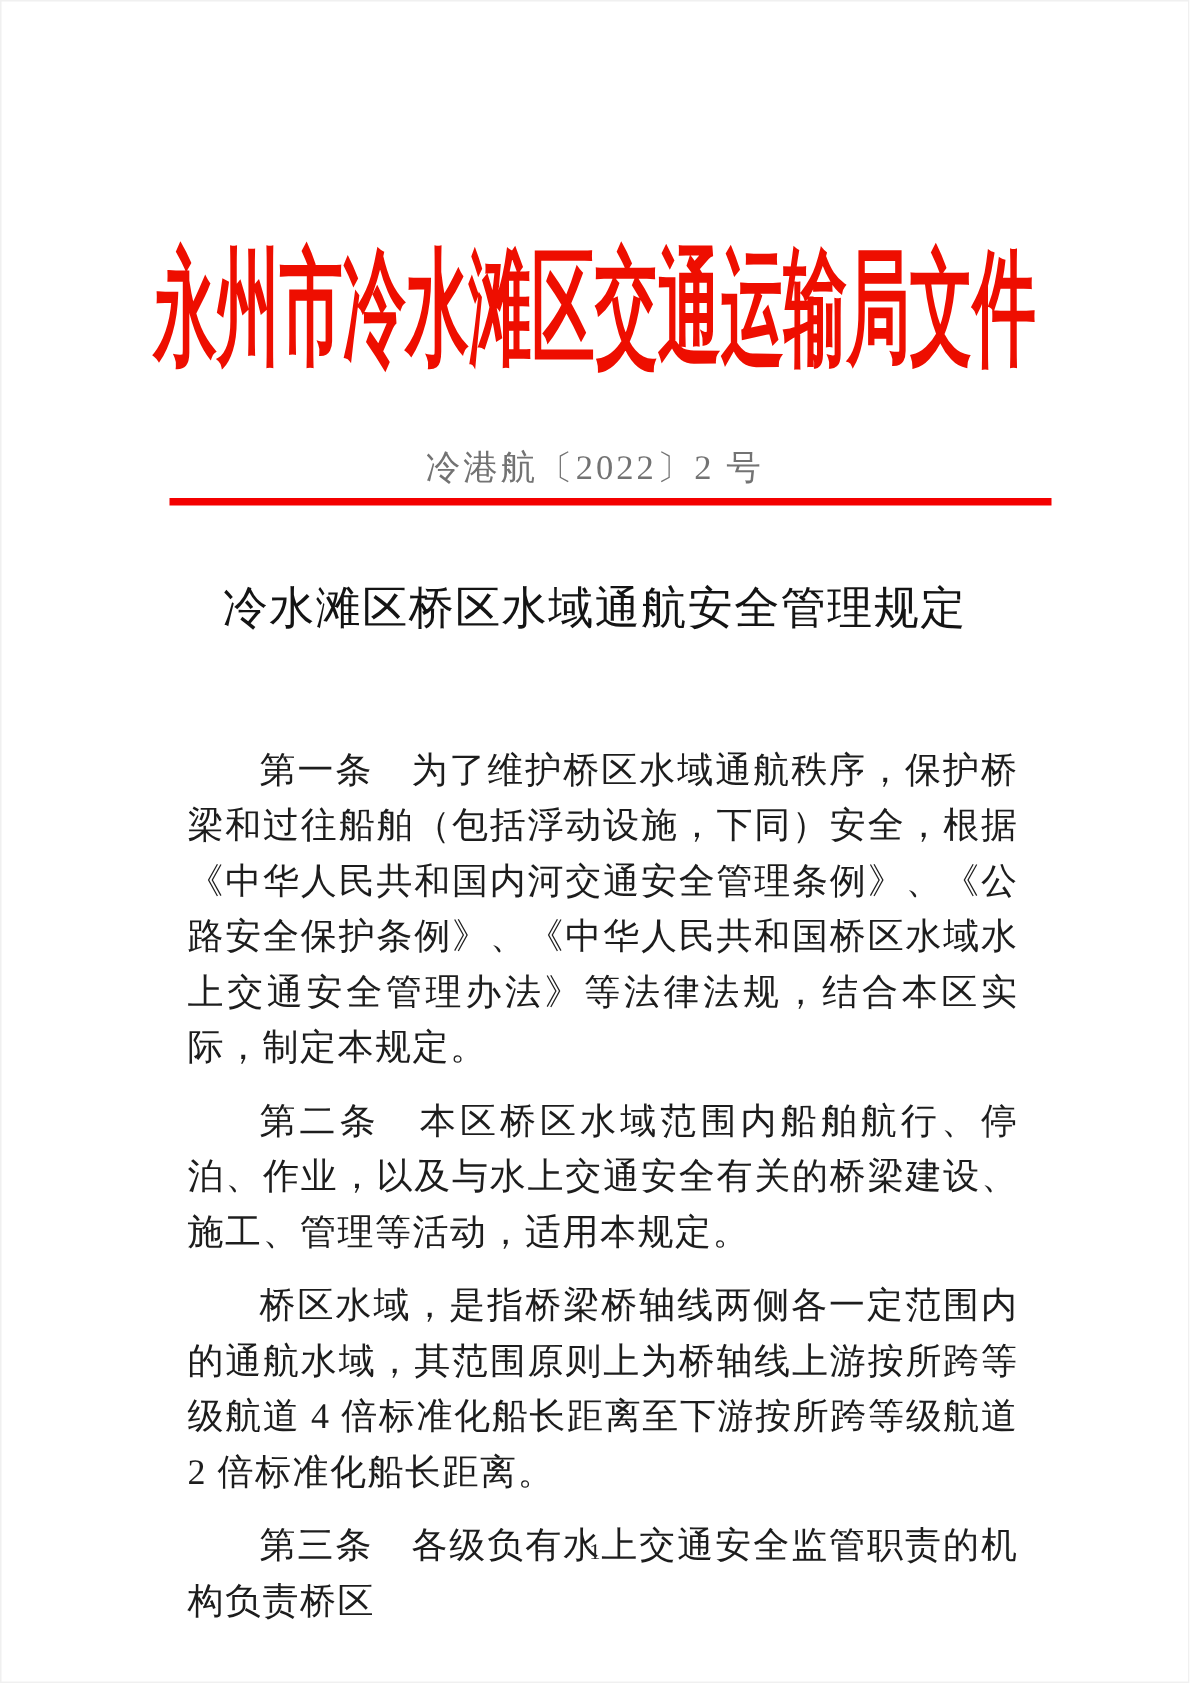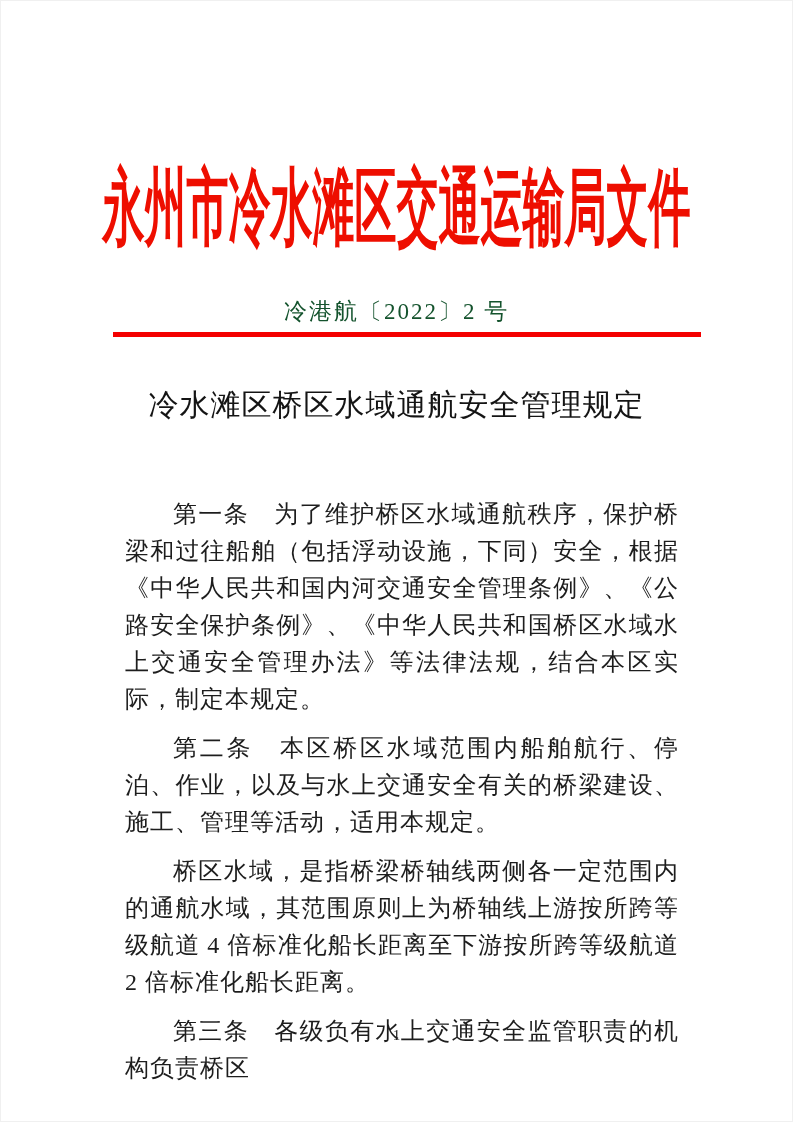--- a/index.html
+++ b/index.html
@@ -40,21 +40,21 @@
   
   .doc-number {
     position: absolute;
     top: 296px;
     left: 0;
     width: 100%;
     text-align: center;
     font-size: 23px;
     line-height: 30px;
     letter-spacing: 2px;
-    color: #14532d;
+    color: #737373;
   }
   
   .red-divider {
     position: absolute;
     top: 331px;
     left: 112px;
     width: 588px;
     height: 5px;
     background: var(--divider-red, #f40000);
   }

